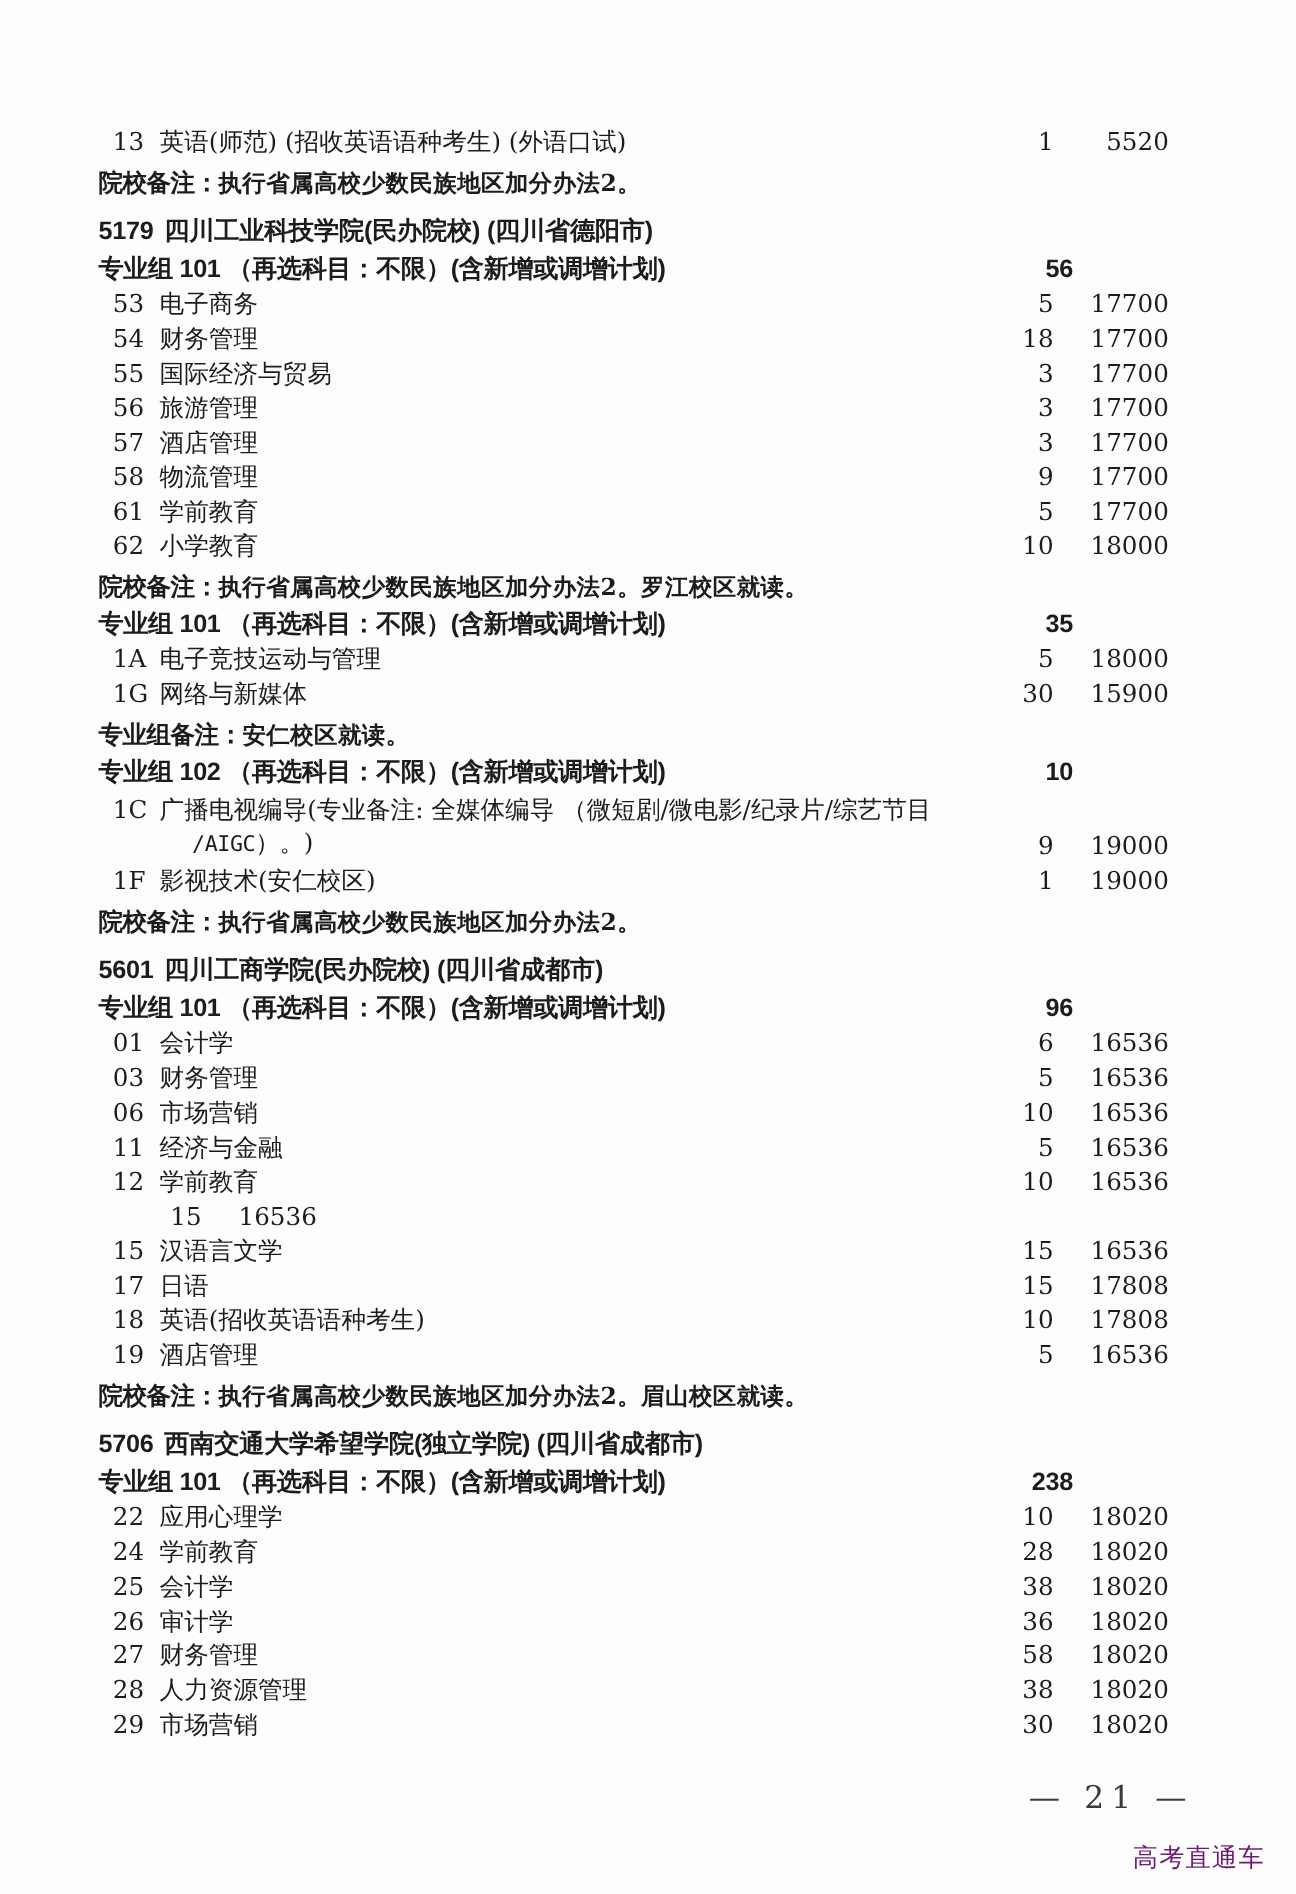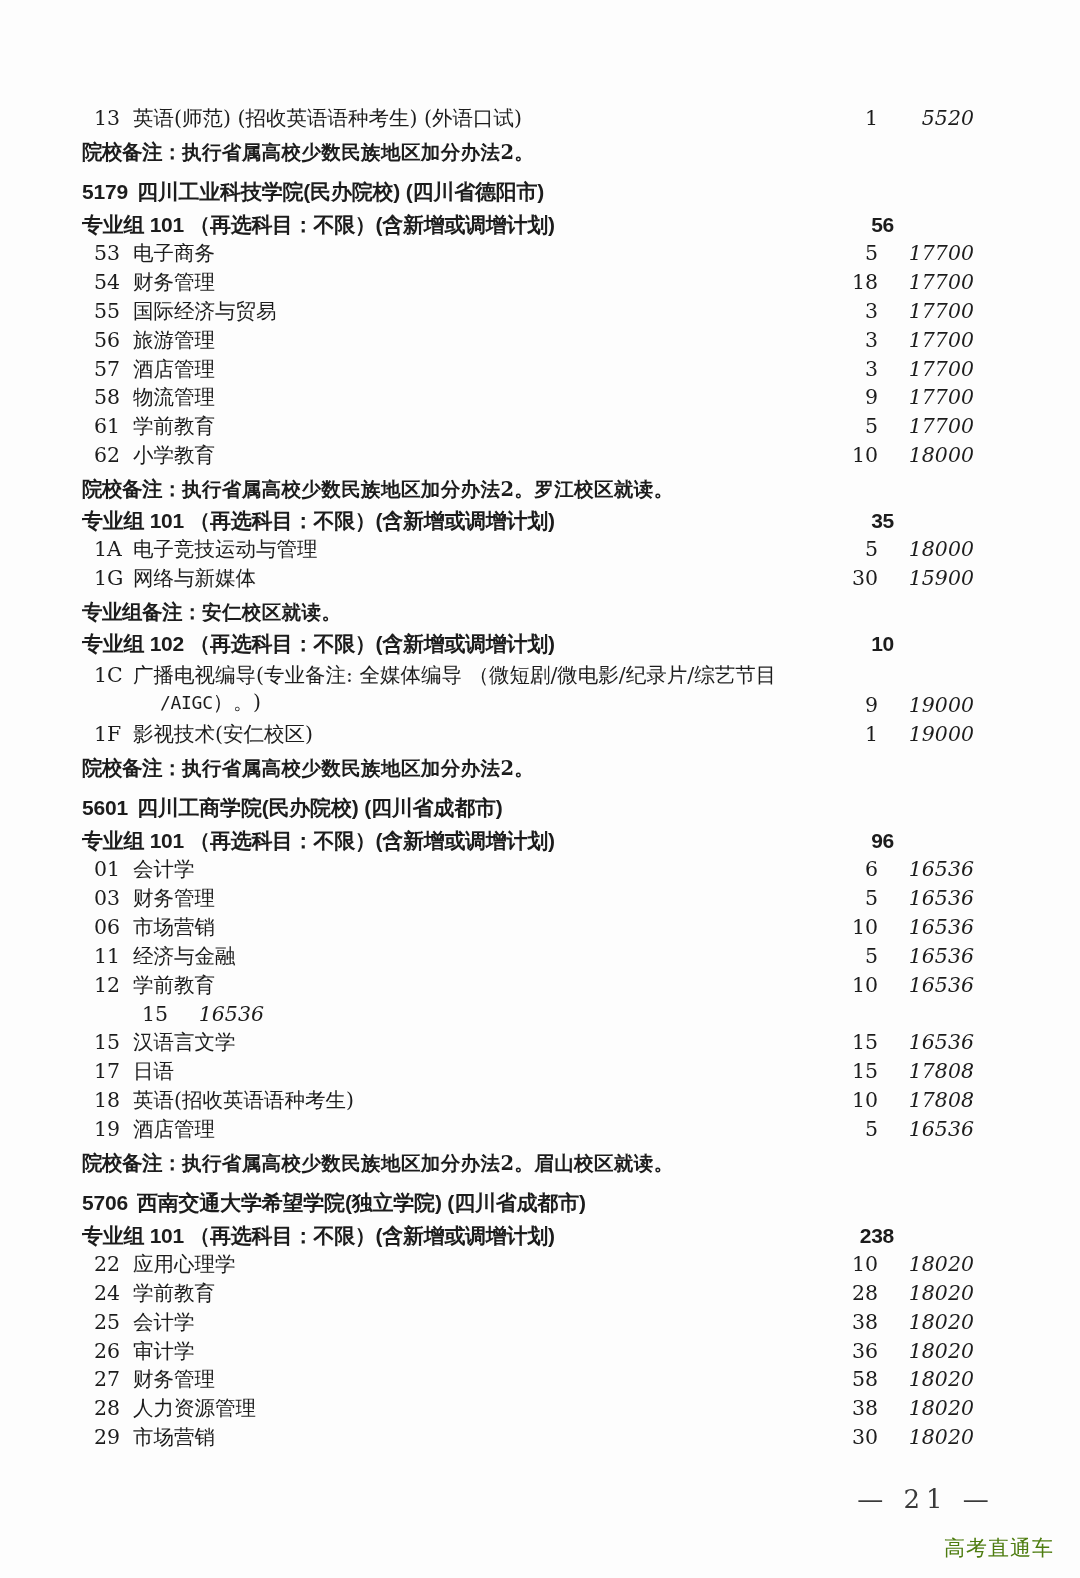--- a/index.html
+++ b/index.html
@@ -52,21 +52,21 @@
     margin-left: 12px;
     width: 880px;
   }
   .major .code {
     display: inline-block;
     min-width: 30px;
     font-family: "DejaVu Serif", serif;
   }
   .major .name { margin-left: 9px; }
   .major .num { width: 74px; }
-  .major .fee { width: 96px; font-style: italic; }
+  .major .fee { width: 96px; }
 
   
   .major.wrap .txt {
     line-height: 1.32;
   }
   .major .cont {
     display: block;
     margin-left: 66px;
     font-family: "DejaVu Sans Mono", monospace;
     font-size: 18px;
@@ -131,21 +131,21 @@
     color: #3a3a3a;
     letter-spacing: 6px;
     padding-left: 760px;
   }
   .watermark {
     position: absolute;
     right: 26px;
     bottom: 16px;
     font-family: "Liberation Sans", sans-serif;
     font-size: 21px;
-    color: #4d7c0f;
+    color: #701a75;
     letter-spacing: 1px;
   }
 </style>
 </head>
 <body>
 
 <div class="page">
   <div id="content">
       <div class="row major">
         <div class="txt"><span class="code">13</span><span class="name">英语(师范) (招收英语语种考生) (外语口试)</span></div>

